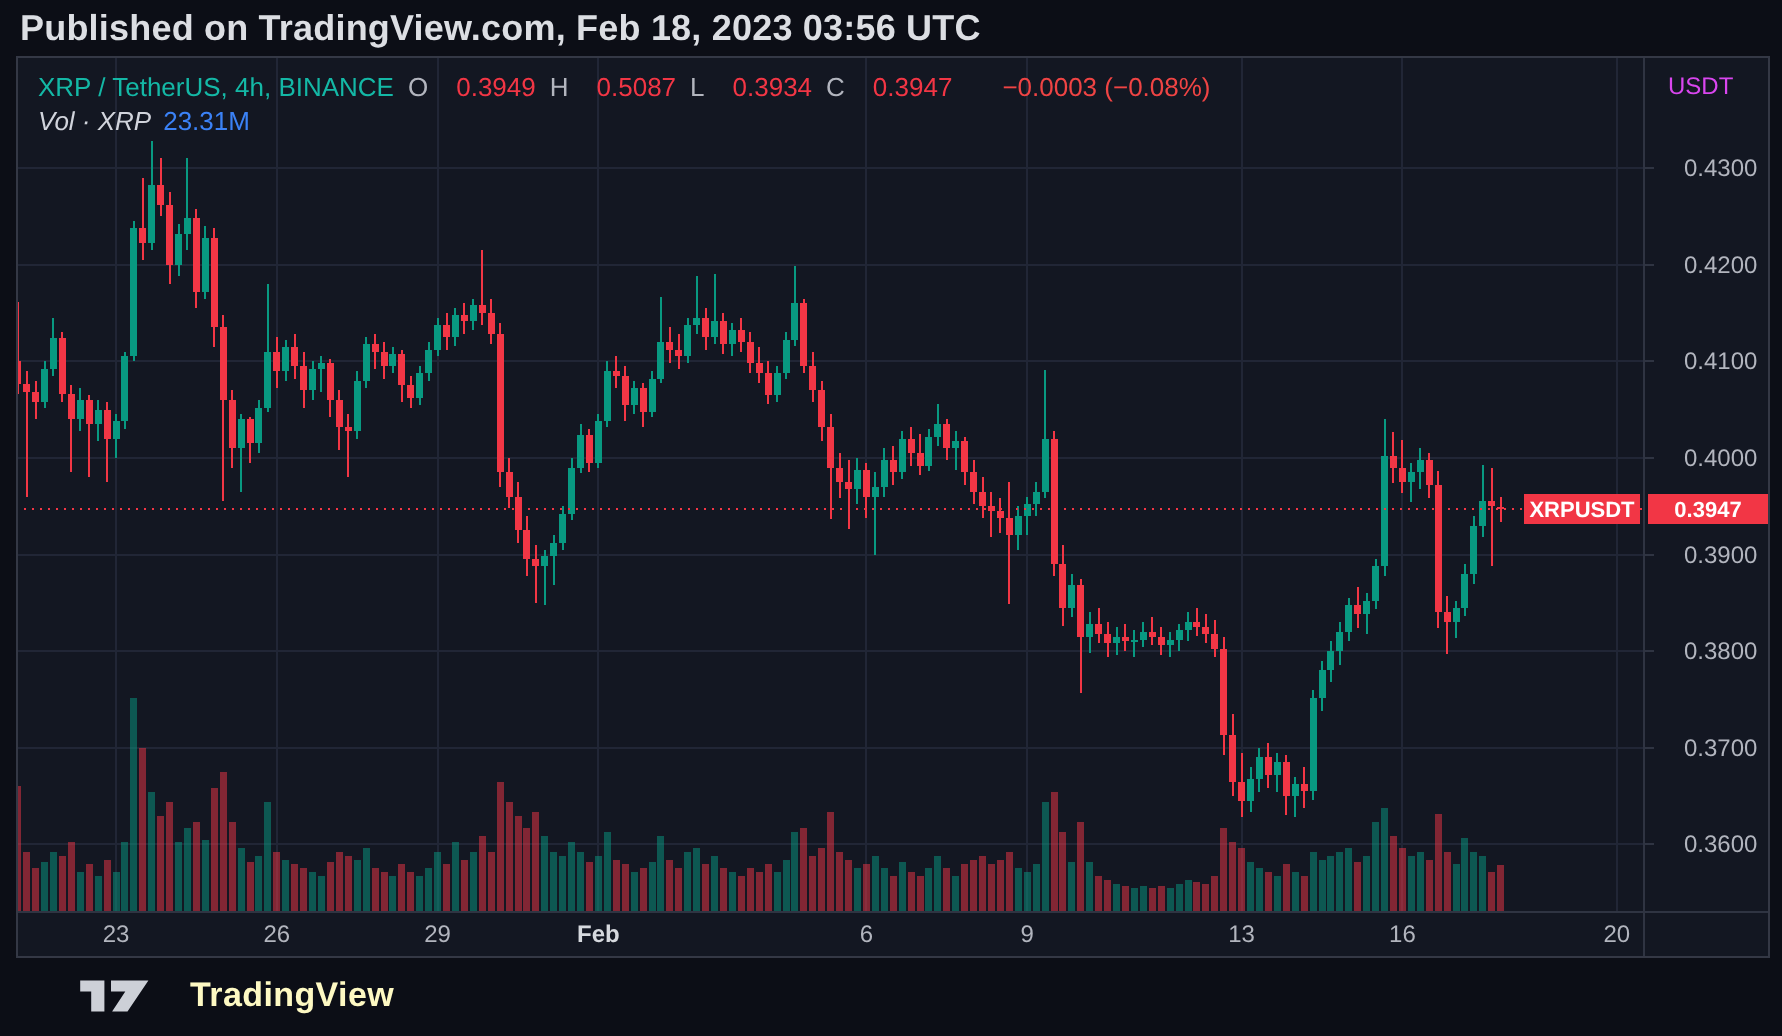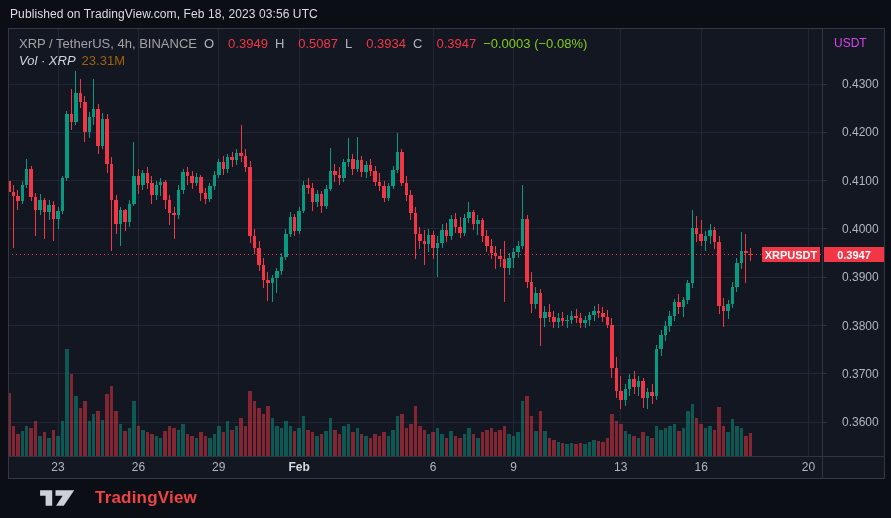--- a/index.html
+++ b/index.html
@@ -1,33 +1,33 @@
 <!DOCTYPE html>
 <html><head>
 <meta charset="utf-8">
 <style>
   html,body{margin:0;padding:0;background:#0c0e16;}
   .screen{position:relative;width:891px;height:518px;background:#0c0e16;overflow:hidden;
           font-family:"Liberation Sans","DejaVu Sans",sans-serif;}
   .published-bar{position:absolute;left:10px;top:0;height:28px;display:flex;align-items:center;
-                 color:#dcdee3;font-size:12px;font-weight:400;letter-spacing:.1px;}
+                 color:#dcdee3;font-size:18px;font-weight:700;letter-spacing:.1px;}
   .pane{position:absolute;left:8px;top:28px;width:877px;height:451px;background:#131722;
         border:1px solid #343845;box-sizing:border-box;}
   .chart-svg{position:absolute;left:0;top:0;}
   .legend{position:absolute;left:10px;top:6px;font-size:13px;line-height:17px;z-index:3;}
   .legend-row{display:flex;align-items:baseline;white-space:pre;}
-  .lg-title{color:#a3a3a3;}
+  .lg-title{color:#14b8a6;}
   .lg-letter{color:#b2b5be;margin-left:7px;}
   .lg-val{color:#f23645;margin-left:14px;}
-  .lg-change{color:#84cc16;margin-left:7px;}
+  .lg-change{color:#ef4444;margin-left:25px;}
   .lg-vol-label{color:#d1d4dc;font-style:italic;}
-  .lg-vol-val{color:#a16207;margin-left:6px;}
+  .lg-vol-val{color:#3b82f6;margin-left:6px;}
   .usdt-label{position:absolute;left:834px;top:36px;color:#d946ef;font-size:12px;z-index:3;}
   .footer{position:absolute;left:38px;top:487px;display:flex;align-items:center;gap:11px;}
-  .footer-brand{color:#ef4444;font-size:17px;font-weight:600;letter-spacing:.2px;}
+  .footer-brand{color:#fef9c3;font-size:17px;font-weight:600;letter-spacing:.2px;}
   .tv-logo{display:block;}
 </style>
 </head>
 <body>
 
 <div class="screen">
 
   <div class="published-bar">
     <span>Published on TradingView.com, Feb 18, 2023 03:56 UTC</span>
   </div>

